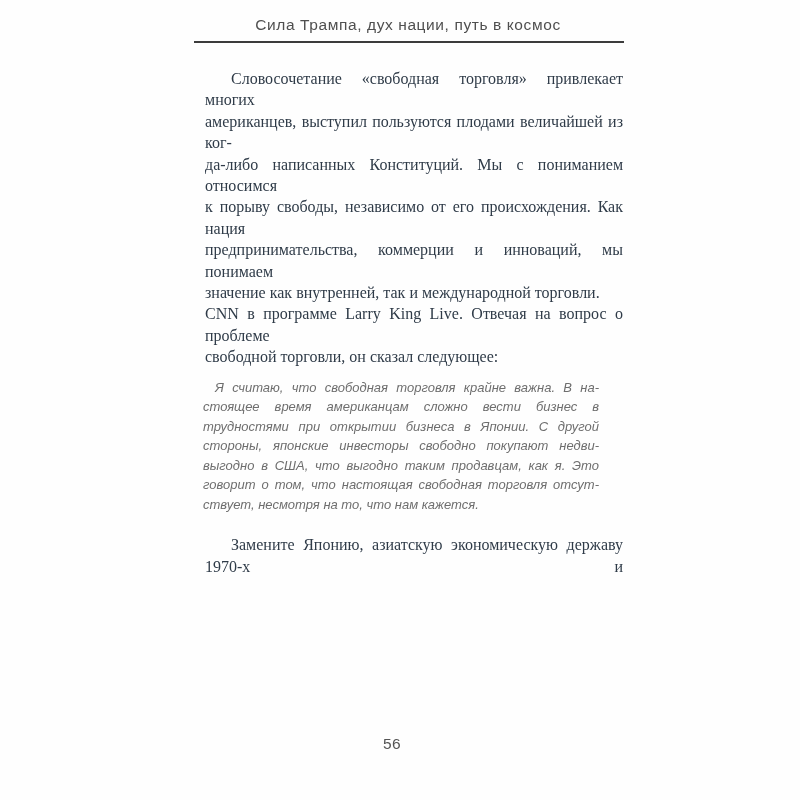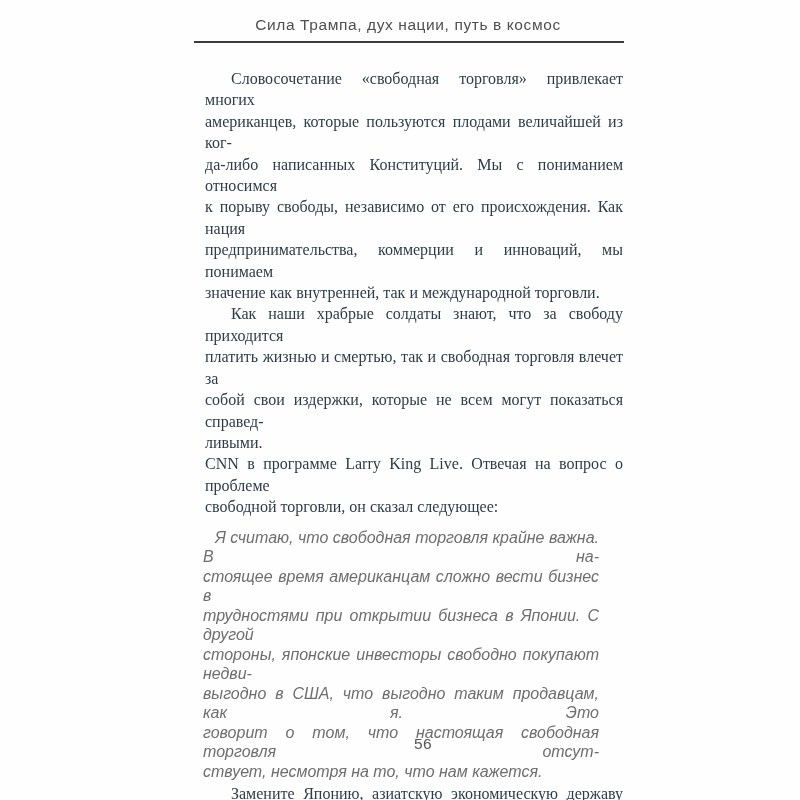--- a/index.html
+++ b/index.html
@@ -49,68 +49,62 @@
   .para { margin: 0; }
   .para.body .line {
     text-align: justify;
     text-align-last: justify;
     margin-left: 12px;
   }
   .para.body .line.first { text-indent: 26px; }
   .para.body .line.last { text-align-last: left; }
   
   .para.quote {
-    margin: 10px 0 2px 0;
+    margin: 10px 0 20px 0;
     padding-left: 10px;
     padding-right: 24px;
     font-family: "Liberation Sans", sans-serif;
     font-style: italic;
-    font-size: 16px;
+    font-size: 13px;
     line-height: 19.5px;
     color: #6e6e6e;
   }
   .para.quote .line {
     text-align: justify;
     text-align-last: justify;
   }
   .para.quote .line.first { text-indent: 12px; }
   .para.quote .line.last { text-align-last: left; }
   
   .folio {
     position: absolute;
-    left: 208px;
+    left: 177px;
     width: 430px;
     top: 735px;
     text-align: center;
     font-family: "Liberation Sans", sans-serif;
     font-size: 15.5px;
     letter-spacing: 0.5px;
     color: #545454;
   }
 </style>
 </head>
 <body>
 
 <div class="page">
   <div class="running-head">Сила Трампа, дух нации, путь в космос</div>
   <div class="head-rule"></div>
   <div class="text-column">
       <div class="para body">
         <div class="line first">Словосочетание «свободная торговля» привлекает многих</div>
-        <div class="line">американцев, которые пользуются плодами величайшей из ког-</div>
+        <div class="line">американцев, выступил пользуются плодами величайшей из ког-</div>
         <div class="line">да-либо написанных Конституций. Мы с пониманием относимся</div>
         <div class="line">к порыву свободы, независимо от его происхождения. Как нация</div>
         <div class="line">предпринимательства, коммерции и инноваций, мы понимаем</div>
         <div class="line last">значение как внутренней, так и международной торговли.</div>
-      </div>
-      <div class="para body">
-        <div class="line first">Как наши храбрые солдаты знают, что за свободу приходится</div>
-        <div class="line">платить жизнью и смертью, так и свободная торговля влечет за</div>
-        <div class="line">собой свои издержки, которые не всем могут показаться справед-</div>
-        <div class="line last">ливыми.</div>
       </div>
       <div class="para body">
         <div class="line">CNN в программе Larry King Live. Отвечая на вопрос о проблеме</div>
         <div class="line last">свободной торговли, он сказал следующее:</div>
       </div>
       <div class="para quote">
         <div class="line first">Я считаю, что свободная торговля крайне важна. В на-</div>
         <div class="line">стоящее время американцам сложно вести бизнес в</div>
         <div class="line">трудностями при открытии бизнеса в Японии. С другой</div>
         <div class="line">стороны, японские инвесторы свободно покупают недви-</div>

